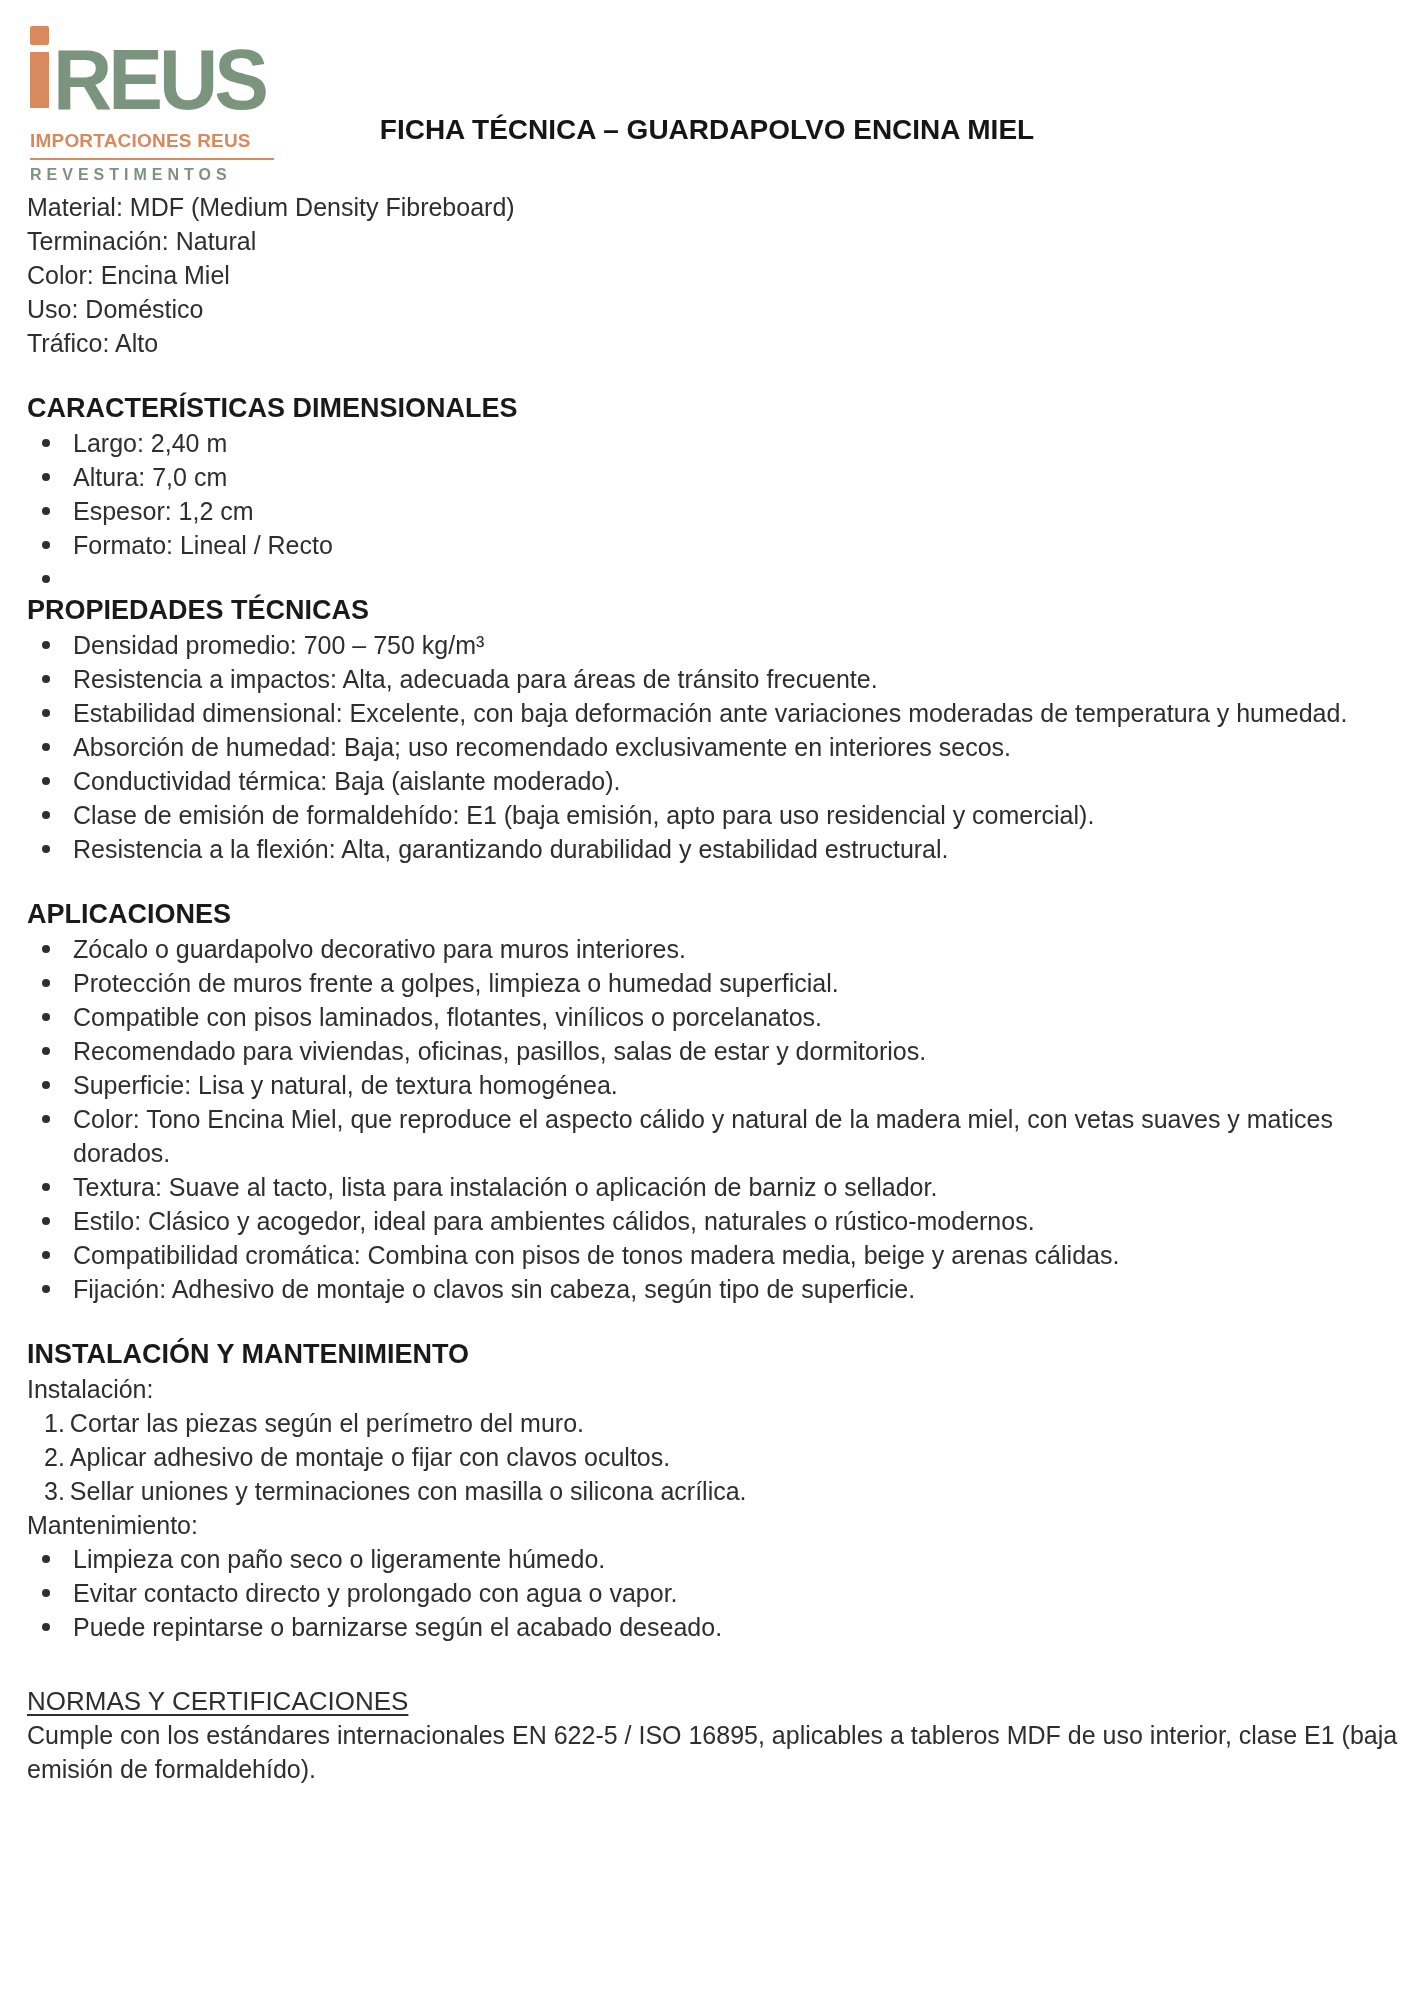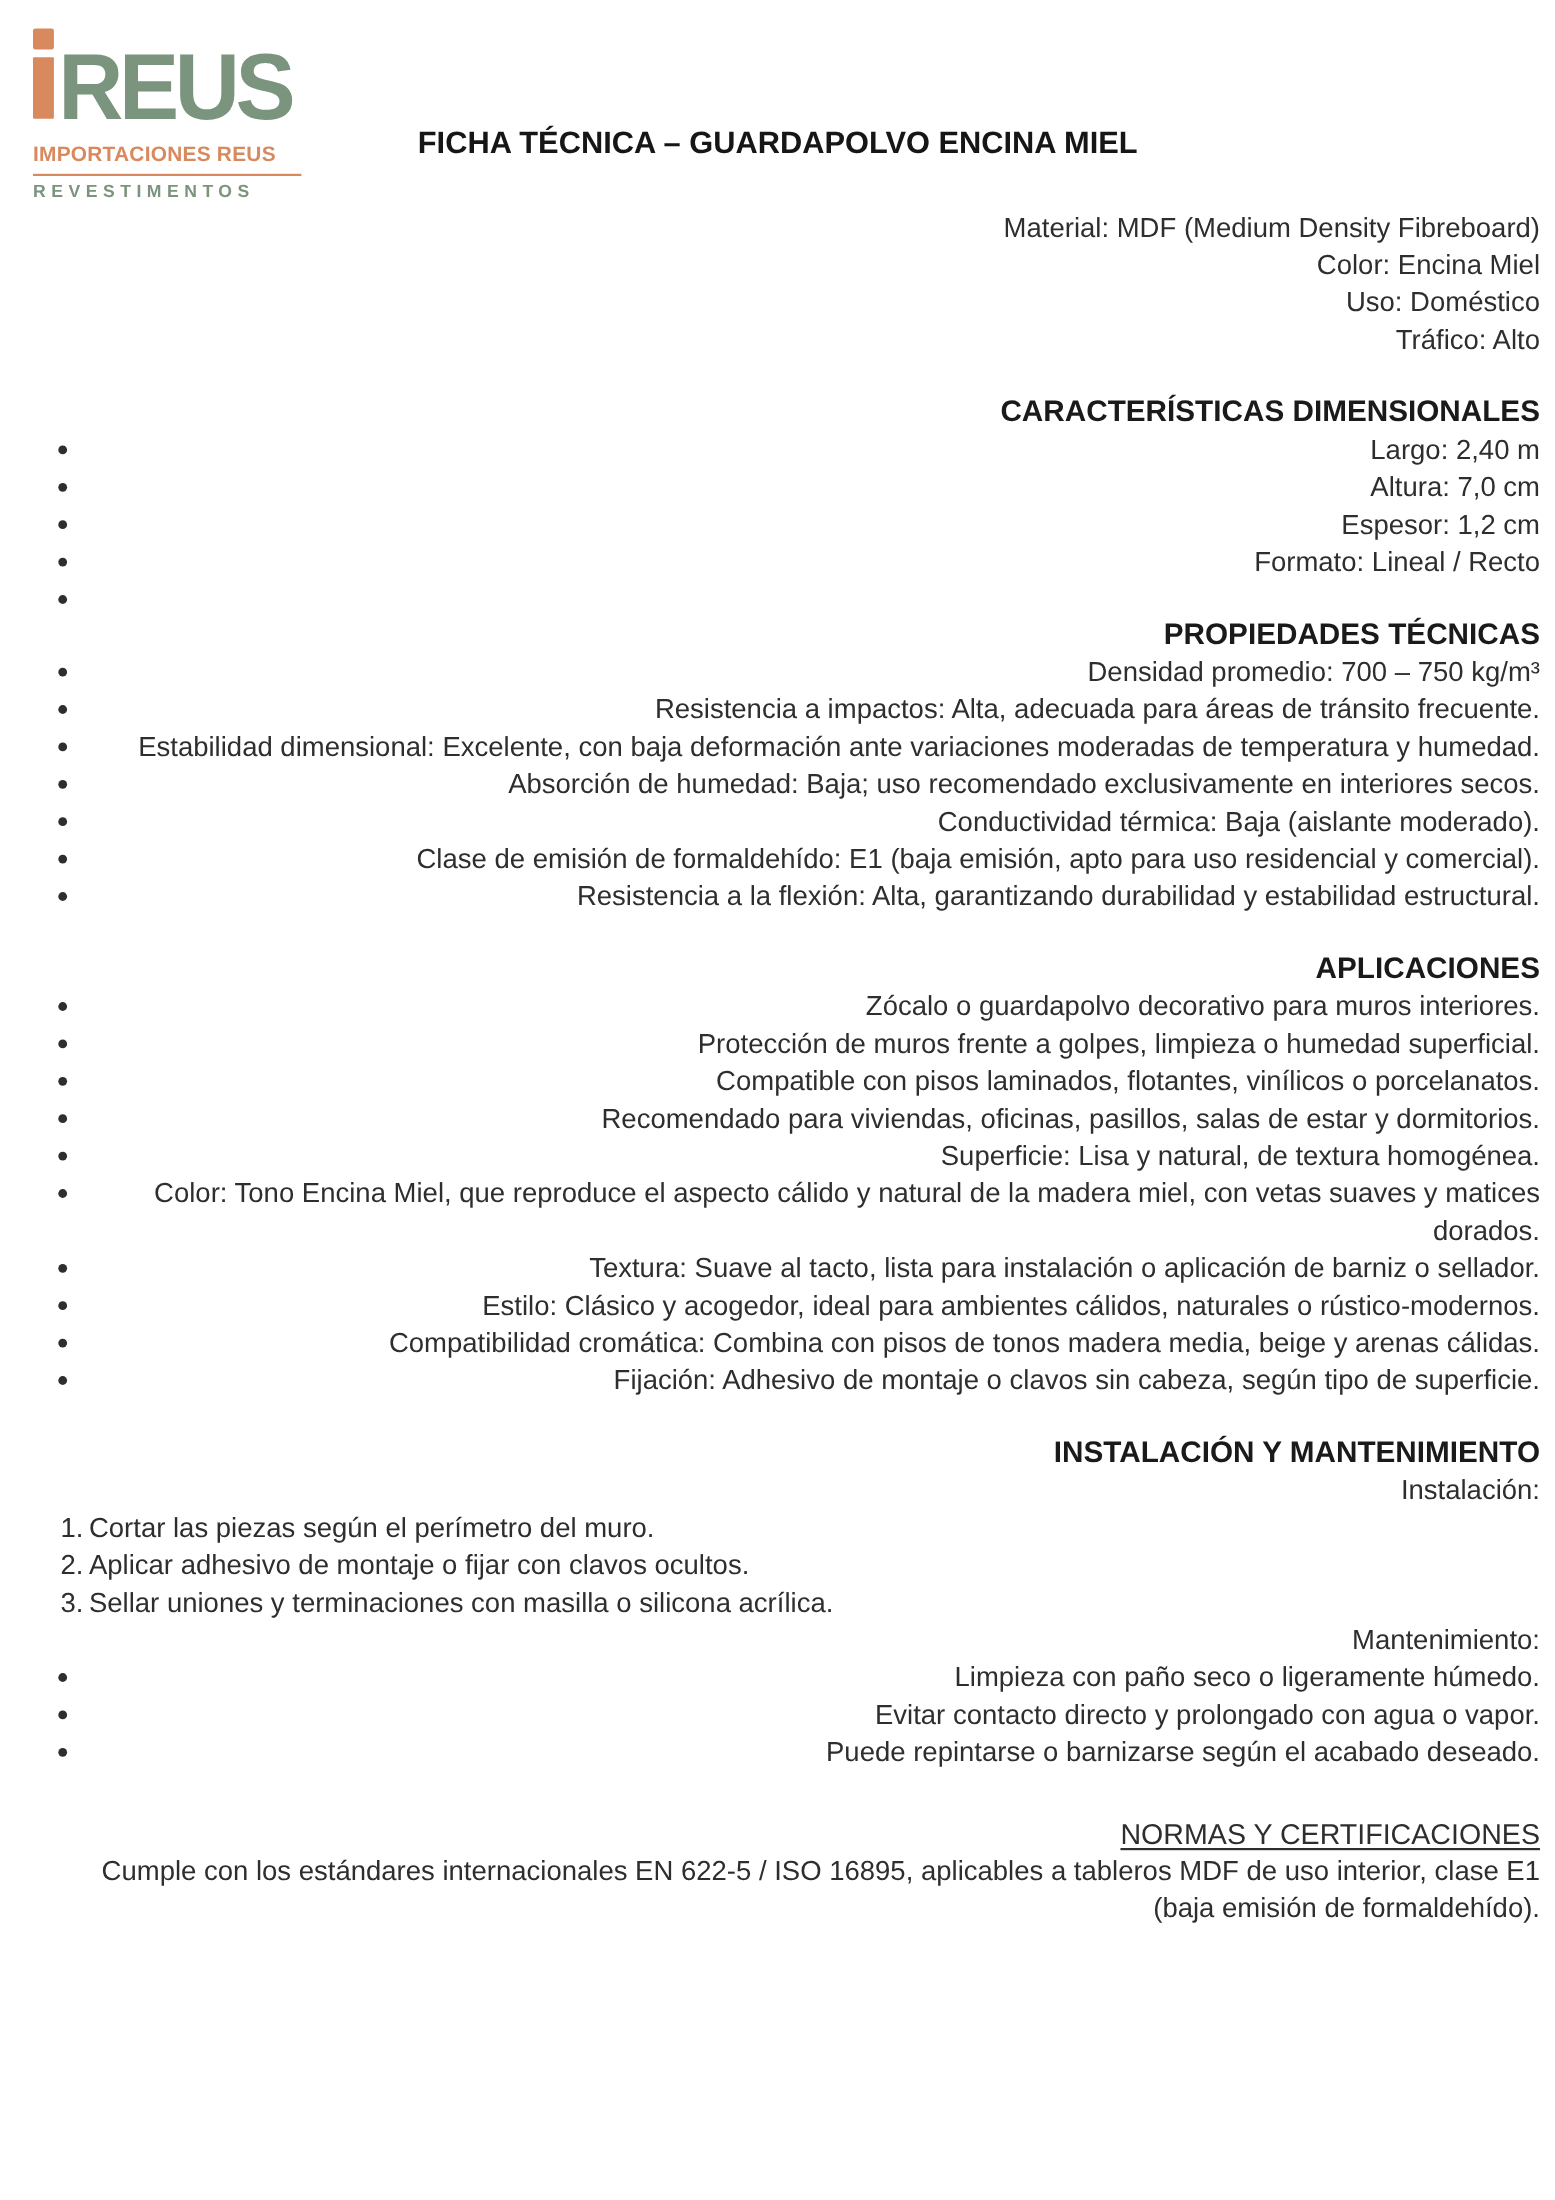--- a/index.html
+++ b/index.html
@@ -32,21 +32,21 @@
     margin-top:6px;text-align:left;font-size:16px;font-weight:bold;
     letter-spacing:5px;color:#7b947e;white-space:nowrap;
   }
   .doc-title{
     position:absolute;left:0;right:0;top:115px;margin:0;
     text-align:center;font-size:28px;line-height:30px;font-weight:bold;color:#161616;
     letter-spacing:0;
   }
 
   
-  .content{padding:0 14px 0 38px;font-size:25px;line-height:34px;text-align:right;}
+  .content{padding:0 14px 0 27px;font-size:25px;line-height:34px;}
   .content p{margin:0;}
   .intro{margin-top:40px;}
   .section-heading{
     margin:30px 0 0 0;font-size:27px;line-height:36px;font-weight:bold;color:#1a1a1a;
   }
   ul.bullets,ol.numbered{margin:0;padding:0;list-style:none;}
   li.bullet{position:relative;padding-left:46px;}
   li.bullet .dot{
     position:absolute;left:15px;top:13px;width:8px;height:8px;border-radius:50%;background:#2e2e2e;
   }
@@ -75,20 +75,21 @@
       <div class="logo-line2"><span>IMPORTACIONES</span> <span class="reus-strong">REUS</span></div>
       <div class="logo-line3">REVESTIMENTOS</div>
     </div>
     <h1 class="doc-title">FICHA TÉCNICA – GUARDAPOLVO ENCINA MIEL</h1>
   </header>
 
   <main class="content">
 
     <div class="intro">
       <p>Material: MDF (Medium Density Fibreboard)</p>
+      <p>Terminación: Natural</p>
       <p>Color: Encina Miel</p>
       <p>Uso: Doméstico</p>
       <p>Tráfico: Alto</p>
     </div>
 
     <section>
       <h2 class="section-heading">CARACTERÍSTICAS DIMENSIONALES</h2>
       <ul class="bullets">
         <li class="bullet"><span class="dot"></span><span>Largo: 2,40 m</span></li>
         <li class="bullet"><span class="dot"></span><span>Altura: 7,0 cm</span></li>

